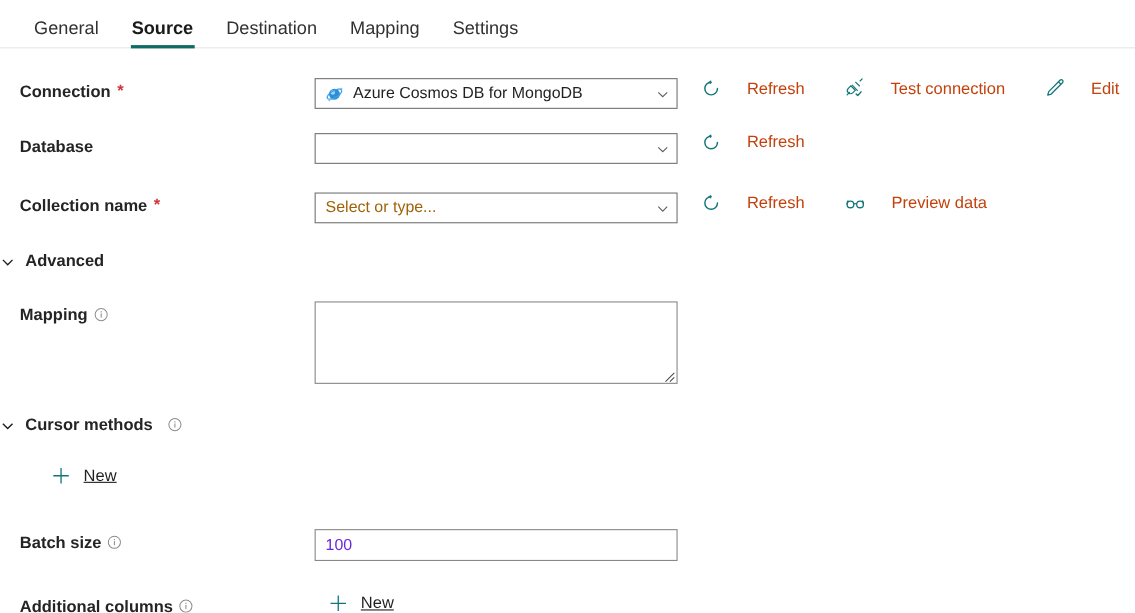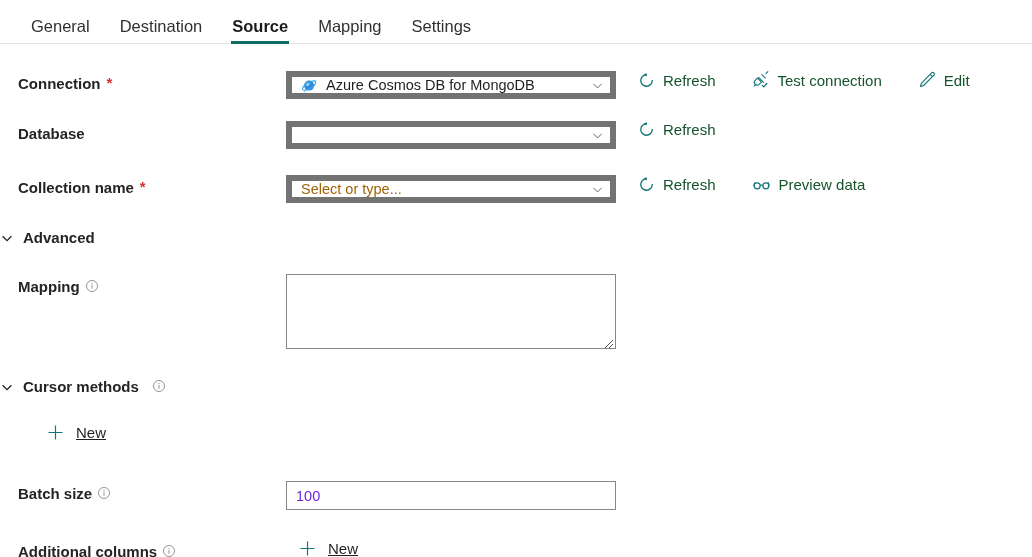--- a/index.html
+++ b/index.html
@@ -90,21 +90,21 @@
     position: relative;
     top: -2px;
     margin-left: 1px;
   }
   .field { flex: 1; display: flex; align-items: flex-start; }
 
   
   .combo {
     width: 330px;
     height: 28px;
-    border: 6px solid #737373;
+    border: 1px solid #737373;
     background: #fff;
     display: flex;
     align-items: center;
     padding: 0 6px 0 9px;
     font-size: 14.5px;
     color: #201f1e;
     cursor: pointer;
     position: relative;
   }
   .combo .ctext { flex: 1; white-space: nowrap; overflow: hidden; }
@@ -141,23 +141,23 @@
     padding: 0 9px;
     font-size: 14.5px;
     color: #6d28d9;
   }
 
   
   .cmds { display: flex; align-items: center; }
   .cmd {
     display: flex;
     align-items: center;
-    gap: 8px;
+    gap: 24px;
     font-size: 15px;
-    color: #14532d;
+    color: #c2410c;
     cursor: pointer;
     background: none;
     border: none;
     font-family: inherit;
     padding: 0;
     white-space: nowrap;
   }
   .cmd .ic { display: flex; align-items: center; color: #13767a; }
 
   
@@ -198,22 +198,22 @@
   .s-cursor     { margin-top: 29px; }
   .r-new        { margin-top: 28px; padding-left: 46px; }
   .r-batch      { margin-top: 28px; }
   .r-addcols    { margin-top: 28px; }
 </style>
 </head>
 <body>
 
 <div class="tabbar">
   <button class="tab">General</button>
+  <button class="tab active">Source</button>
   <button class="tab">Destination</button>
-  <button class="tab active">Source</button>
   <button class="tab">Mapping</button>
   <button class="tab">Settings</button>
 </div>
 
 <div class="form">
 
   <div class="row r-connection">
     <div class="label">
       <span>Connection</span>
       <span class="req">*</span>

